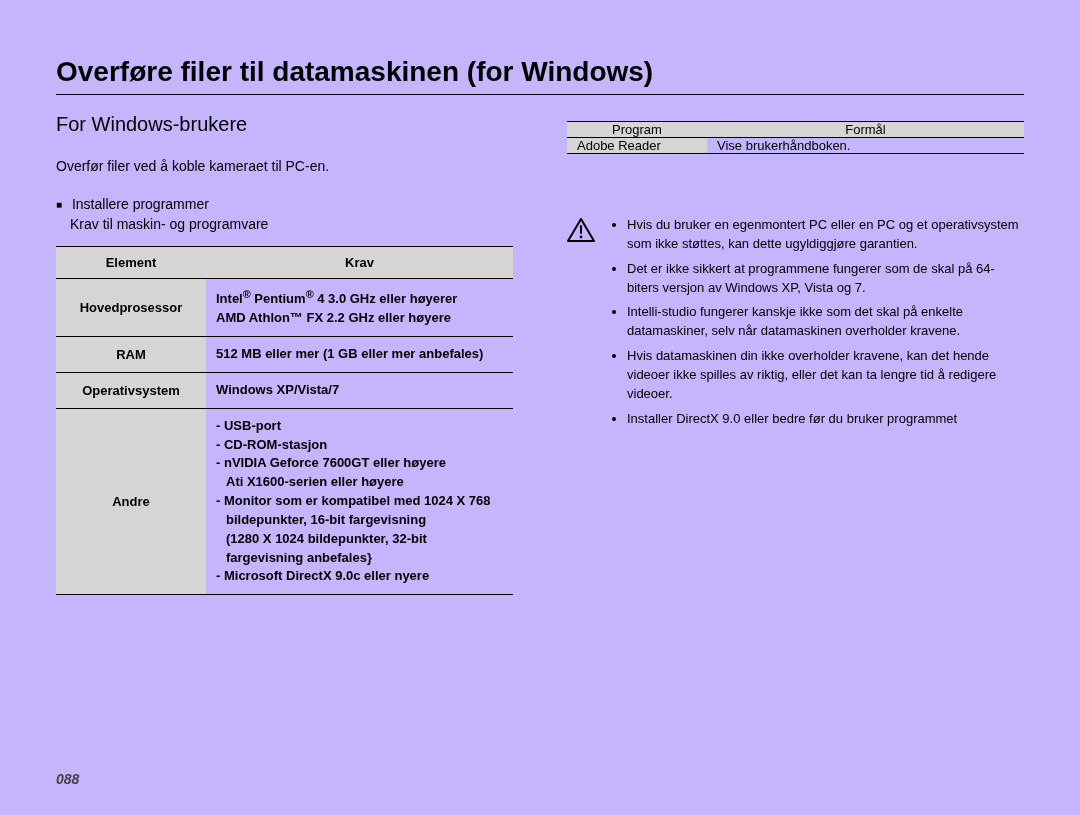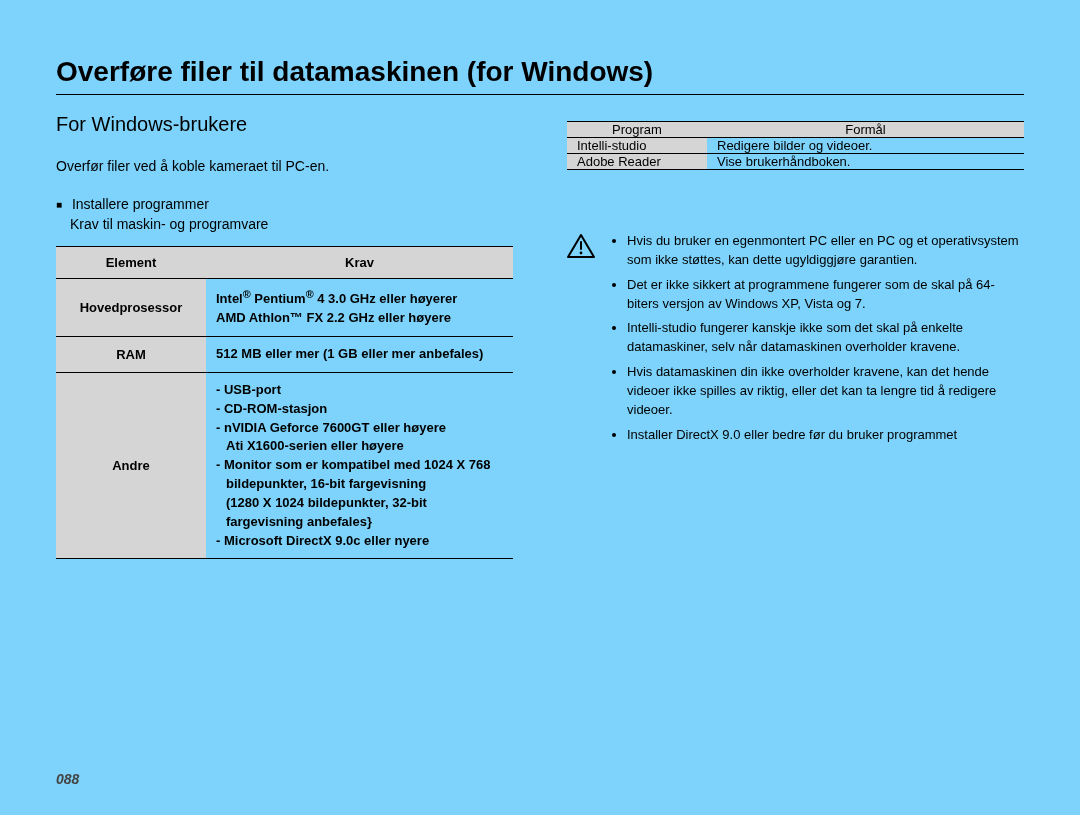--- a/index.html
+++ b/index.html
@@ -4,21 +4,21 @@
 <style>
   html, body {
     margin: 0;
     padding: 0;
     background: #a9a9a9;
     font-family: Arial, Helvetica, sans-serif;
   }
   .page {
     width: 1080px;
     height: 815px;
-    background: #7dd3fc;
+    background: #c4b5fd;
     margin: 0 auto;
     position: relative;
     box-sizing: border-box;
     padding: 56px 56px 40px 56px;
   }
   .page-title {
     font-size: 28px;
     font-weight: bold;
     margin: 0 0 6px 0;
   }
@@ -177,20 +177,24 @@
           <tr>
             <td class="label">Hovedprosessor</td>
             <td class="value">
               <span>Intel</span><sup>®</sup><span> Pentium</span><sup>®</sup><span> 4 3.0 GHz eller høyerer</span><br>
               <span>AMD Athlon™ FX 2.2 GHz eller høyere</span>
             </td>
           </tr>
           <tr>
             <td class="label">RAM</td>
             <td class="value">512 MB eller mer (1 GB eller mer anbefales)</td>
+          </tr>
+          <tr>
+            <td class="label">Operativsystem</td>
+            <td class="value">Windows XP/Vista/7</td>
           </tr>
           <tr>
             <td class="label">Andre</td>
             <td class="value">
               <span class="hanging">- USB-port</span>
               <span class="hanging">- CD-ROM-stasjon</span>
               <span class="hanging">- nVIDIA Geforce 7600GT eller høyere</span>
               <span class="hanging-sub">Ati X1600-serien eller høyere</span>
               <span class="hanging">- Monitor som er kompatibel med 1024 X 768 bildepunkter, 16-bit fargevisning</span>
               <span class="hanging-sub">(1280 X 1024 bildepunkter, 32-bit fargevisning anbefales}</span>
@@ -206,24 +210,20 @@
 
 
       <table class="programs">
         <thead>
           <tr>
             <th>Program</th>
             <th>Formål</th>
           </tr>
         </thead>
         <tbody>
-          <tr>
-            <td class="plabel">Intelli-studio</td>
-            <td>Redigere bilder og videoer.</td>
-          </tr>
           <tr>
             <td class="plabel">Adobe Reader</td>
             <td>Vise brukerhåndboken.</td>
           </tr>
         </tbody>
       </table>
 
       <div class="warn-block">
         <div class="warn-icon">
           <svg width="28" height="24" viewBox="0 0 28 24">

